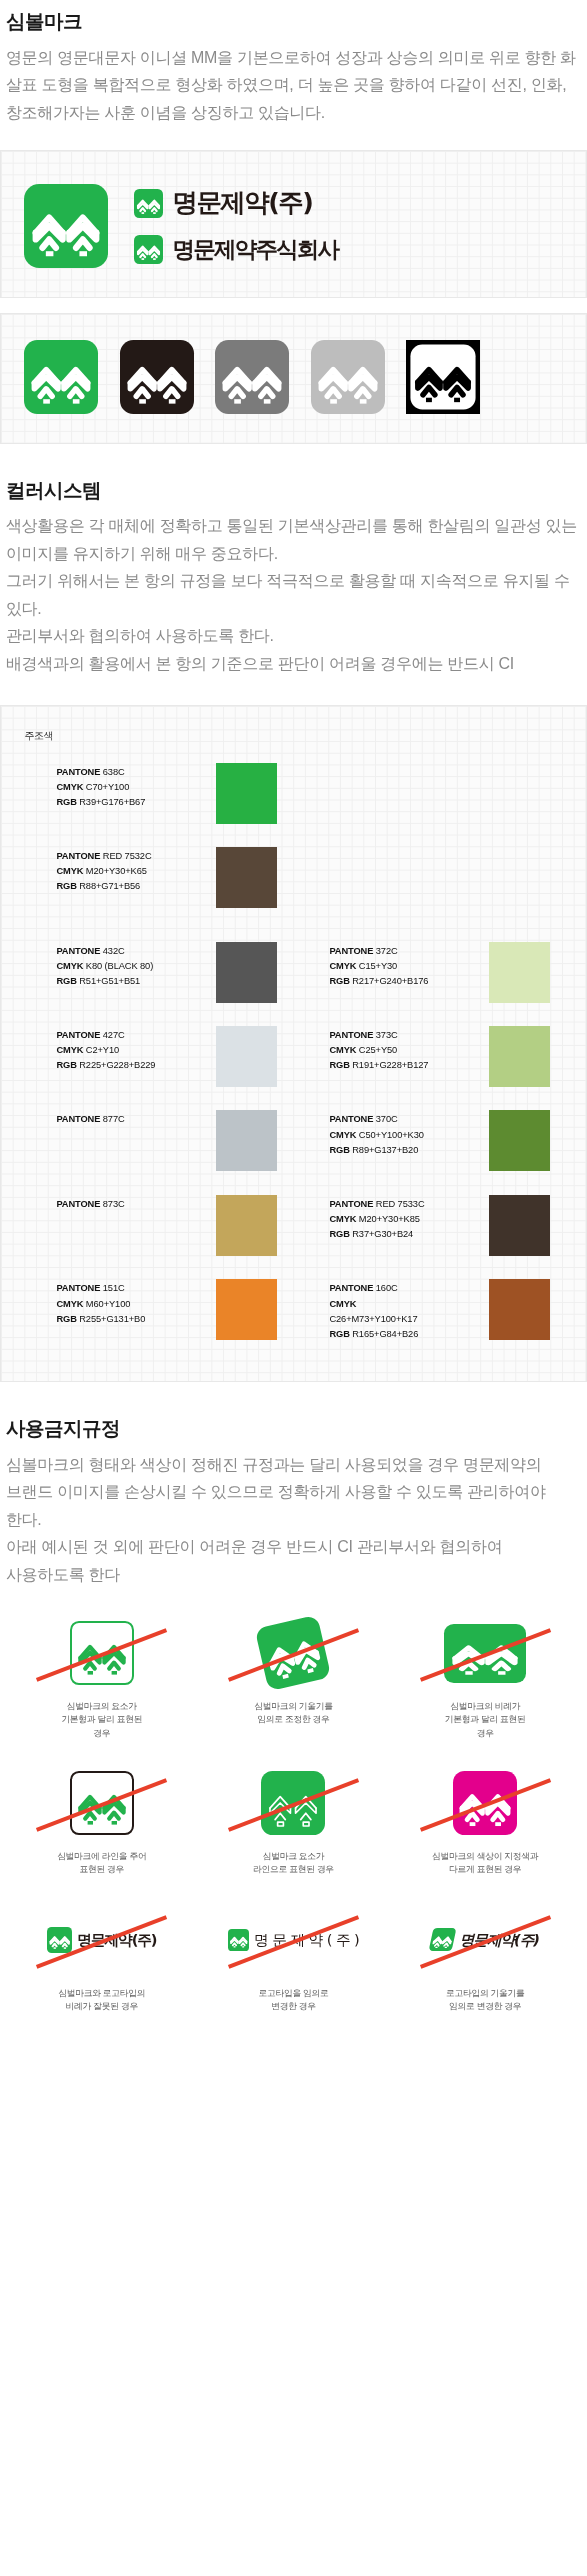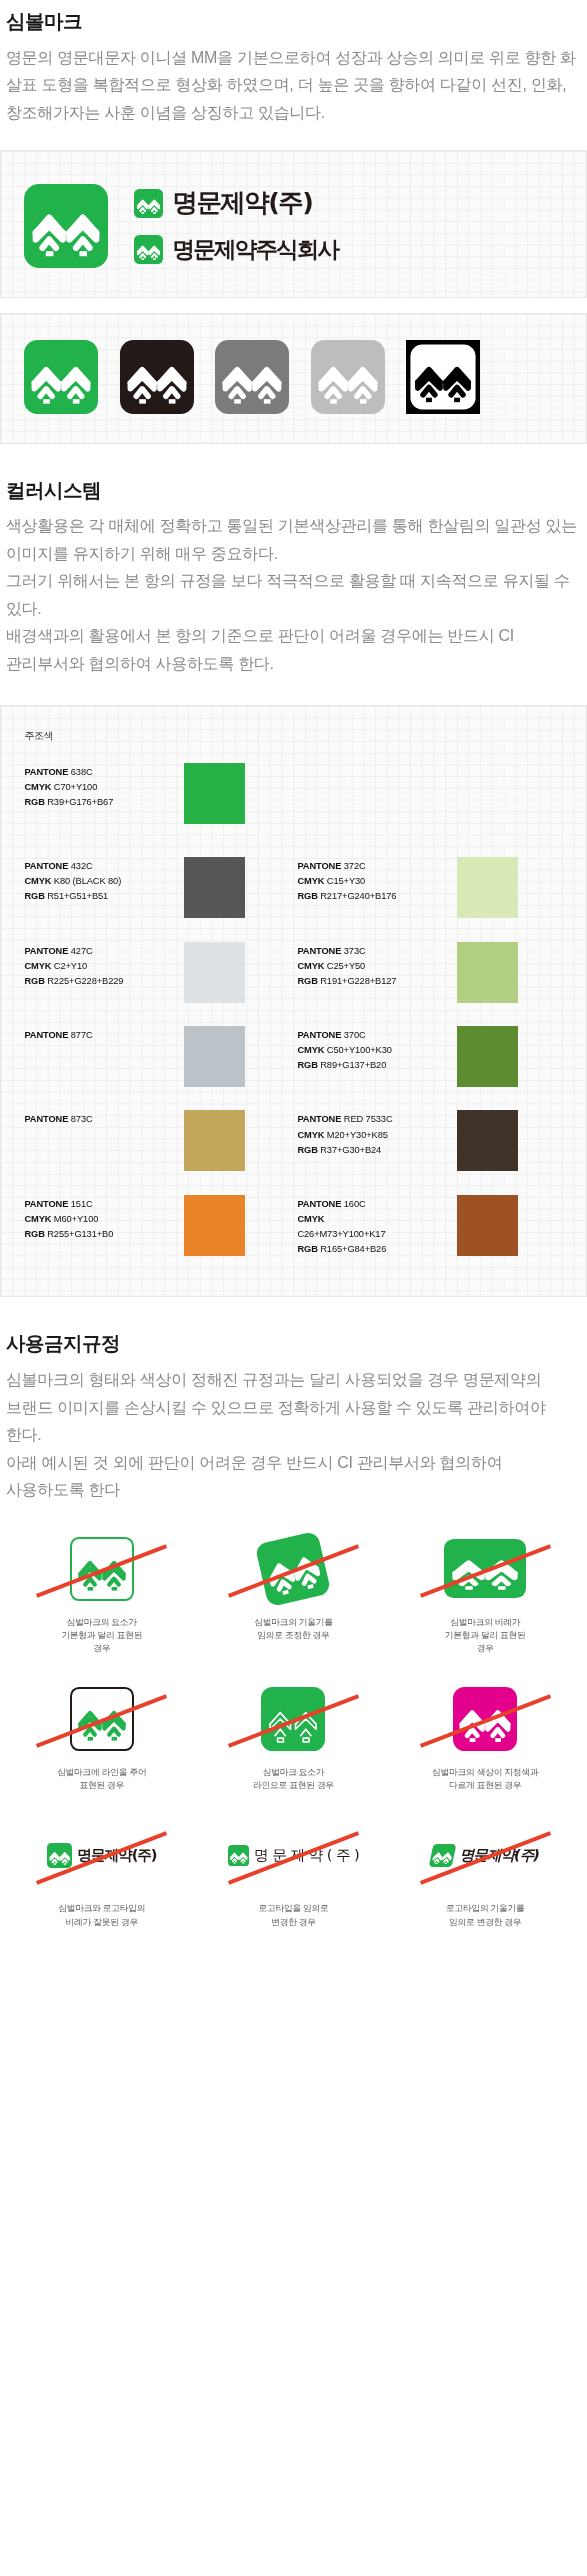--- a/index.html
+++ b/index.html
@@ -94,20 +94,21 @@
     align-items: flex-start;
     padding: 5.9px 0 17.6px 3.9px;
   }
   .swatch-info {
     width: 156px;
     font-size: 9.3px;
     line-height: 1.62;
     color: #111;
     letter-spacing: -0.1px;
     padding-top: 2px;
+    margin-left: 32px;
   }
   .swatch-info .k { font-weight: 700; }
   .swatch-box {
     width: 61px;
     height: 61px;
     flex: none;
     margin-left: 3.9px;
   }
 
   
@@ -342,22 +343,22 @@
 
   <div class="spacer-34"></div>
 
   <section>
     <h1 class="sec-title">컬러시스템</h1>
     <div class="sec-desc">
       <p>색상활용은 각 매체에 정확하고 통일된 기본색상관리를 통해 한살림의 일관성 있는</p>
       <p>이미지를 유지하기 위해 매우 중요하다.</p>
       <p>그러기 위해서는 본 항의 규정을 보다 적극적으로 활용할 때 지속적으로 유지될 수</p>
       <p>있다.</p>
+      <p>관리부서와 협의하여 사용하도록 한다.</p>
       <p>배경색과의 활용에서 본 항의 기준으로 판단이 어려울 경우에는 반드시 CI</p>
-      <p>관리부서와 협의하여 사용하도록 한다.</p>
     </div>
 
     <div class="spacer-24"></div>
 
     <div class="grid-panel color-panel">
 
       <div class="color-group-title">주조색</div>
 
       <div class="swatch-grid one-col">
 
@@ -366,20 +367,31 @@
             <div><span class="k">PANTONE</span>
                  <span>638C</span></div>
             <div><span class="k">CMYK</span>
                  <span>C70+Y100</span></div>
             <div><span class="k">RGB</span>
                  <span>R39+G176+B67</span></div>
           </div>
           <div class="swatch-box" style="background:#27b043;"></div>
         </div>
 
+        <div class="swatch-cell">
+          <div class="swatch-info">
+            <div><span class="k">PANTONE</span>
+                 <span>RED 7532C</span></div>
+            <div><span class="k">CMYK</span>
+                 <span>M20+Y30+K65</span></div>
+            <div><span class="k">RGB</span>
+                 <span>R88+G71+B56</span></div>
+          </div>
+          <div class="swatch-box" style="background:#584738;"></div>
+        </div>
 
       </div>
 
       <div style="height:9.8px;"></div>
 
 
       <div class="swatch-grid">
 
         <div class="swatch-cell">
           <div class="swatch-info">

